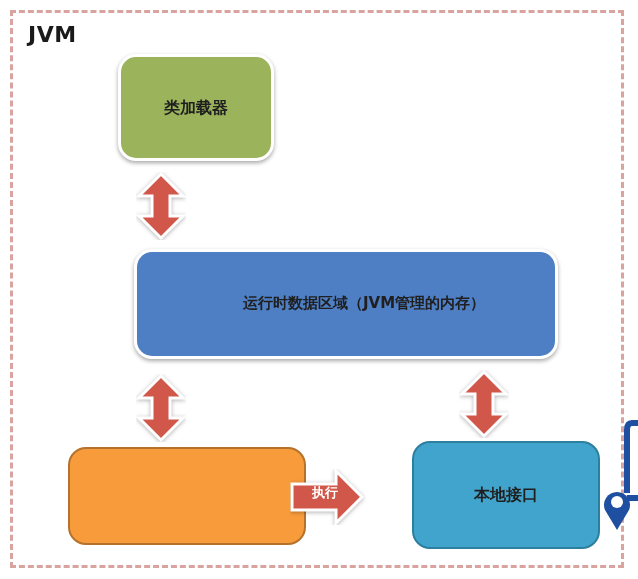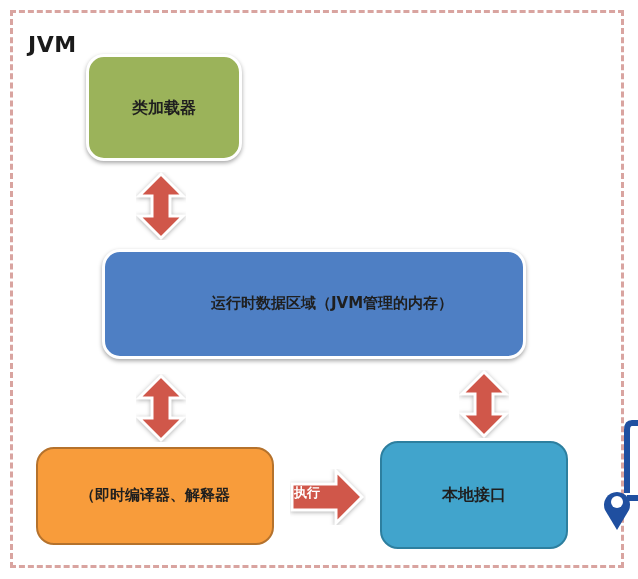--- a/index.html
+++ b/index.html
@@ -1,48 +1,47 @@
 <!DOCTYPE html>
 <html><head>
 <meta charset="utf-8">
 <style>
   html, body { margin:0; padding:0; background:#ffffff; }
   body { width:638px; height:579px; position:relative; overflow:hidden; font-family:"DejaVu Sans", sans-serif; }
   .frame { position:absolute; left:10px; top:10px; width:614px; height:558px; border:3px dashed #d9a4a0; box-sizing:border-box; }
-  .title { position:absolute; left:28px; top:32px; font-size:22px; font-weight:bold; color:#1a1a1a; font-family:"DejaVu Sans", sans-serif; letter-spacing:0.5px;text-align:right; }
-  .box { position:absolute; border-radius:18px; box-sizing:border-box; display:flex; align-items:center; justify-content:center; text-align:center; color:#1f1f1f; font-weight:bold; box-shadow:0 2px 4px rgba(0,0,0,0.35); border:3px solid #fff; }
+  .title { position:absolute; left:28px; top:22px; font-size:22px; font-weight:bold; color:#1a1a1a; font-family:"DejaVu Sans", sans-serif; letter-spacing:0.5px;text-align:right; }
+  .box { position:absolute; border-radius:18px; box-sizing:border-box; display:flex; align-items:center; justify-content:center; text-align:center; color:#1f1f1f; font-weight:bold; box-shadow:0 2px 4px rgba(0,0,0,0.35); border:3px solid #fff;margin-left:32px; }
   .box .inner { line-height:1.45; }
   #b-loader { left:86px; top:54px; width:156px; height:107px; background:#9bb35a; font-size:16px; }
   #b-runtime { left:102px; top:249px; width:424px; height:110px; background:#4e7fc4; font-size:15px;padding-left:36px; }
   #b-engine { left:36px; top:447px; width:238px; height:98px; background:#f89c3b; font-size:15px; border:2px solid #b5722c; box-shadow:none; }
   #b-native { left:380px; top:441px; width:188px; height:108px; background:#41a4cc; font-size:16px; border:2px solid #2d7f9f; box-shadow:none; }
   .darrow { position:absolute; }
   .exec-arrow { position:absolute; left:290px; top:469px; }
-  .exec-label { position:absolute; left:294px; top:484px; width:44px; text-align:left; color:#fff; font-size:13px; font-weight:bold; }
+  .exec-label { position:absolute; left:294px; top:484px; width:44px; text-align:right; color:#fff; font-size:13px; font-weight:bold; }
   .pin { position:absolute; left:600px; top:418px; }
 </style>
 </head>
 <body>
 
 <div class="frame"></div>
 <div class="title">JVM</div>
 
 <div class="box" id="b-loader">
   <div class="inner">
     <div>类加载器</div>
   </div>
 </div>
 
 <div class="box" id="b-runtime">
   <div class="inner">运行时数据区域（JVM管理的内存）</div>
 </div>
 
 <div class="box" id="b-engine">
   <div class="inner">
-    <div>（即时编译器、解释器</div>
   </div>
 </div>
 
 <div class="box" id="b-native">
   <div class="inner">本地接口</div>
 </div>
 
 <svg class="darrow" style="left:136px; top:172px;" width="50" height="68" viewBox="0 0 50 68">
   <polygon points="25,2 47,24 34,24 34,44 47,44 25,66 3,44 16,44 16,24 3,24" fill="#d0574a" stroke="#ffffff" stroke-width="3" style="filter:drop-shadow(0 1px 2px rgba(0,0,0,0.3))"></polygon>
 </svg>

